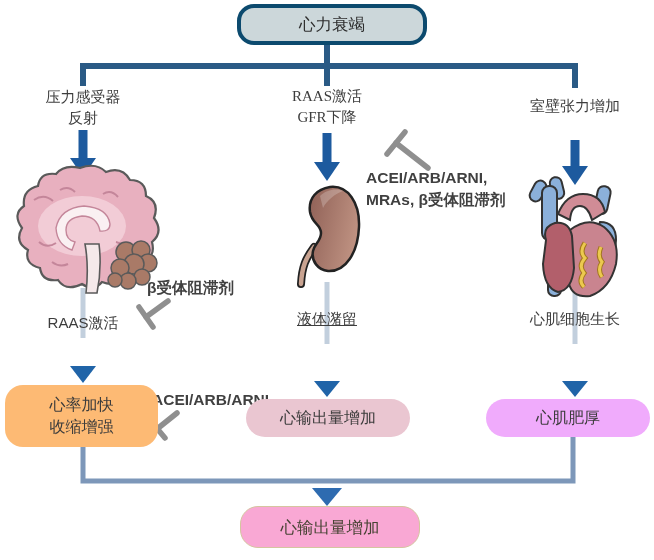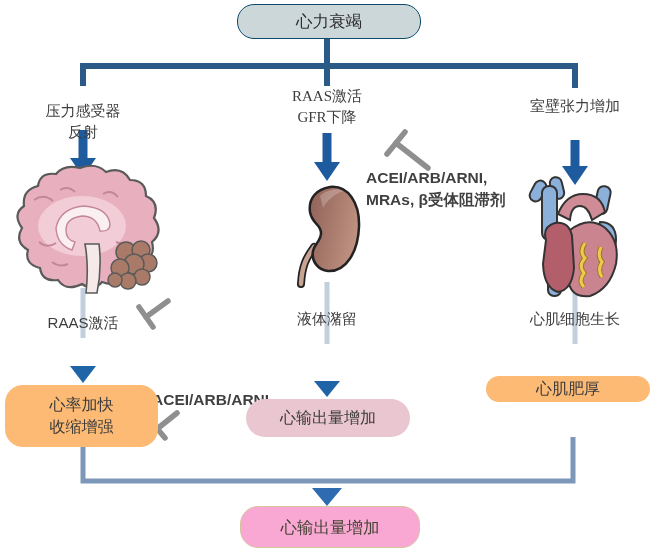--- a/index.html
+++ b/index.html
@@ -4,24 +4,24 @@
 <style>
   html,body{margin:0;padding:0;background:#fff;}
   #canvas{
     position:relative;width:654px;height:560px;background:#ffffff;overflow:hidden;
     font-family:"Liberation Sans","DejaVu Sans",sans-serif;
   }
   #wires{position:absolute;left:0;top:0;width:654px;height:560px;}
   .txt{position:absolute;color:#3d3d3d;font-size:15px;line-height:1.4;text-align:center;white-space:pre-line;}
   .box{position:absolute;display:flex;align-items:center;justify-content:center;
        text-align:center;white-space:pre-line;color:#333;font-size:16px;line-height:1.35;}
-  .root{left:237px;top:4px;width:182px;height:33px;background:#ccd7da;border:1px solid #0c4a6e;border-radius:17px;font-size:16.5px;color:#2e2e2e;}
+  .root{left:237px;top:4px;width:182px;height:33px;background:#ccd7da;border:4px solid #0c4a6e;border-radius:17px;font-size:16.5px;color:#2e2e2e;}
   .pink-strong{left:5px;top:385px;width:153px;height:62px;background:#fdba74;border-radius:18px;color:#3c3c3c;}
   .pink-light-mid{left:246px;top:399px;width:164px;height:38px;background:#eac6d1;border-radius:19px;color:#3c3c3c;}
-  .pink-light-right{left:486px;top:376px;width:164px;height:26px;background:#fdba74;border-radius:19px;color:#3c3c3c;}
+  .pink-light-right{left:486px;top:399px;width:164px;height:38px;background:#f0abfc;border-radius:19px;color:#3c3c3c;}
   .tan{left:240px;top:506px;width:178px;height:40px;background:#f9a8d4;border:1.5px solid #d5c59f;border-radius:18px;color:#474334;font-size:16.5px;}
   .red{position:absolute;color:#404040;font-weight:bold;font-size:15.5px;line-height:1.45;text-align:left;white-space:pre-line;}
 </style>
 </head>
 <body>
 
 <div id="canvas">
 
   <svg id="wires" viewBox="0 0 654 560">
     <defs>
@@ -147,32 +147,33 @@
         <path d="M585,243 q-6,9 0,15 q-7,8 -1,15 q-6,8 0,14" stroke="#a3771f" stroke-width="5"></path>
         <path d="M585,243 q-6,9 0,15 q-7,8 -1,15 q-6,8 0,14" stroke="#ecc94f" stroke-width="3"></path>
         <path d="M601,247 q-4,9 1,15 q-5,8 0,15" stroke="#a3771f" stroke-width="5"></path>
         <path d="M601,247 q-4,9 1,15 q-5,8 0,15" stroke="#ecc94f" stroke-width="3"></path>
       </g>
     </g>
   </svg>
 
   <div class="box root">心力衰竭</div>
 
-  <div class="txt" style="left:13px;top:86px;width:140px;margin-top:14px;">压力感受器
+  <div class="txt" style="left:13px;top:86px;width:140px;">压力感受器
 反射</div>
   <div class="txt" style="left:257px;top:86px;width:140px;font-family:Liberation Serif, serif;">RAAS激活
 GFR下降</div>
   <div class="txt" style="left:500px;top:95px;width:150px;">室壁张力增加</div>
 
   <div class="txt" style="left:23px;top:312px;width:120px;">RAAS激活</div>
-  <div class="txt" style="left:267px;top:308px;width:120px;">液体潴留</div>
+  <div class="txt" style="left:267px;top:308px;width:120px;text-decoration:underline;">液体潴留</div>
   <div class="txt" style="left:508px;top:308px;width:134px;">心肌细胞生长</div>
 
   <div class="red" style="left:366px;top:167px;width:175px;">ACEI/ARB/ARNI,
 MRAs, β受体阻滞剂</div>
+  <div class="red" style="left:147px;top:277px;width:130px;">β受体阻滞剂</div>
   <div class="red" style="left:152px;top:389px;width:140px;">ACEI/ARB/ARNI</div>
 
   <div class="box pink-strong">心率加快
 收缩增强</div>
   <div class="box pink-light-mid">心输出量增加</div>
   <div class="box pink-light-right">心肌肥厚</div>
 
   <div class="box tan">心输出量增加</div>
 
 </div>

